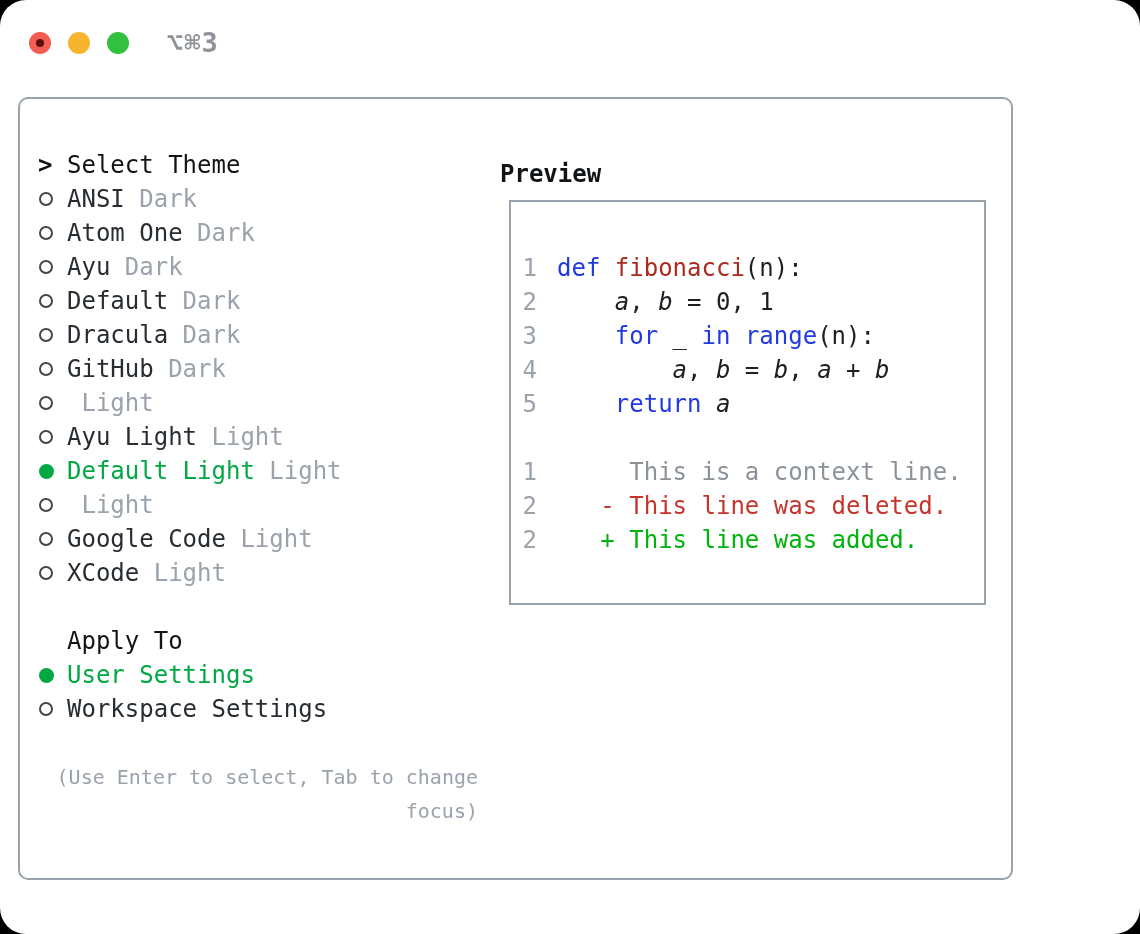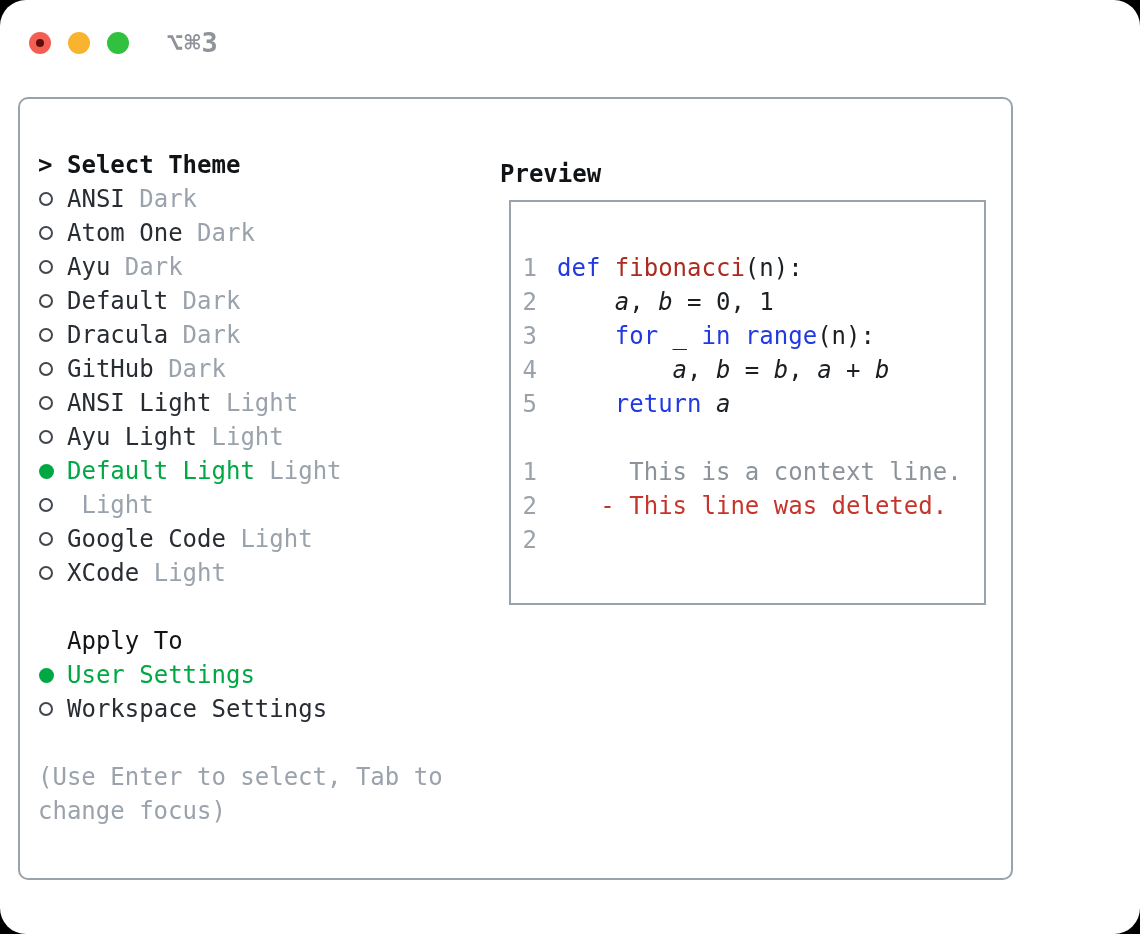--- a/index.html
+++ b/index.html
@@ -32,28 +32,28 @@
   .win-title{margin-left:21px;color:#8e9399;font-size:27px;font-weight:bold;letter-spacing:1px;}
   
   .panel{
     position:absolute;left:18px;top:97px;width:995px;height:783px;box-sizing:border-box;
     border:2px solid var(--border-gray);border-radius:10px;background:#fff;
   }
   .left-col{position:absolute;left:18px;top:49px;font-size:24px;line-height:34px;color:var(--text-dark);}
   .row{display:flex;align-items:center;height:34px;white-space:pre;}
   .marker-col{width:29px;flex:none;display:flex;align-items:center;}
   .hdr-prefix{font-weight:bold;color:#111417;}
-  .hdr-label{font-weight:bold;color:#111417;}
+  .hdr-label{font-weight:normal;color:#111417;}
   .radio{width:14px;height:14px;box-sizing:border-box;border:2px solid #41474d;border-radius:50%;margin-left:1px;}
   .radio.filled{width:15px;height:15px;border:none;background:var(--accent-green);}
   .item-label{color:var(--text-dark);}
   .row.selected .item-label{color:var(--accent-green);}
   .item-tag{color:var(--muted-gray);}
   .spacer34{height:34px;}
-  .hint{width:440px;color:var(--muted-gray);font-size:24px;line-height:34px;}
+  .hint{width:440px;color:var(--muted-gray);font-size:20px;line-height:34px;text-align:right;}
   
   .preview-title{position:absolute;left:480px;top:58px;height:34px;line-height:34px;font-size:24px;font-weight:bold;color:#111417;}
   .preview-box{
     position:absolute;left:489px;top:101px;width:477px;height:405px;box-sizing:border-box;
     border:2px solid var(--border-gray);padding:49px 0 0 8px;background:#fff;overflow:hidden;
   }
   .pline{display:flex;height:34px;line-height:34px;font-size:24px;white-space:pre;}
   .ln{width:18px;flex:none;text-align:right;color:var(--muted-gray);margin-right:20px;}
   .tok-plain{color:#1b1f23;}
   .tok-keyword{color:var(--keyword-blue);}
@@ -85,21 +85,21 @@
         <span class="hdr-label">Select Theme</span>
       </div>
 
       <div id="theme-list">
           <div class="row item"><span class="marker-col"><span class="radio"></span></span><span class="item-label">ANSI</span><span class="item-tag"> Dark</span></div>
           <div class="row item"><span class="marker-col"><span class="radio"></span></span><span class="item-label">Atom One</span><span class="item-tag"> Dark</span></div>
           <div class="row item"><span class="marker-col"><span class="radio"></span></span><span class="item-label">Ayu</span><span class="item-tag"> Dark</span></div>
           <div class="row item"><span class="marker-col"><span class="radio"></span></span><span class="item-label">Default</span><span class="item-tag"> Dark</span></div>
           <div class="row item"><span class="marker-col"><span class="radio"></span></span><span class="item-label">Dracula</span><span class="item-tag"> Dark</span></div>
           <div class="row item"><span class="marker-col"><span class="radio"></span></span><span class="item-label">GitHub</span><span class="item-tag"> Dark</span></div>
-          <div class="row item"><span class="marker-col"><span class="radio"></span></span><span class="item-label">ANSI Light</span><span class="item-tag"> Light</span></div>
+          <div class="row item"><span class="marker-col"><span class="radio"></span></span><span class="item-tag"> Light</span></div>
           <div class="row item"><span class="marker-col"><span class="radio"></span></span><span class="item-label">Ayu Light</span><span class="item-tag"> Light</span></div>
           <div class="row item selected"><span class="marker-col"><span class="radio filled"></span></span><span class="item-label">Default Light</span><span class="item-tag"> Light</span></div>
           <div class="row item"><span class="marker-col"><span class="radio"></span></span><span class="item-tag"> Light</span></div>
           <div class="row item"><span class="marker-col"><span class="radio"></span></span><span class="item-label">Google Code</span><span class="item-tag"> Light</span></div>
           <div class="row item"><span class="marker-col"><span class="radio"></span></span><span class="item-label">XCode</span><span class="item-tag"> Light</span></div>
         </div>
 
       <div class="spacer34"></div>
 
       <div class="row">
@@ -124,18 +124,18 @@
           <div class="pline"><span class="ln">1</span><span class="code"><span class="tok-keyword">def</span><span class="tok-plain"> </span><span class="tok-function">fibonacci</span><span class="tok-plain">(n):</span></span></div>
           <div class="pline"><span class="ln">2</span><span class="code"><span class="tok-plain">    </span><span class="tok-var">a</span><span class="tok-plain">, </span><span class="tok-var">b</span><span class="tok-plain"> = 0, 1</span></span></div>
           <div class="pline"><span class="ln">3</span><span class="code"><span class="tok-plain">    </span><span class="tok-keyword">for</span><span class="tok-plain"> _ </span><span class="tok-keyword">in</span><span class="tok-plain"> </span><span class="tok-keyword">range</span><span class="tok-plain">(n):</span></span></div>
           <div class="pline"><span class="ln">4</span><span class="code"><span class="tok-plain">        </span><span class="tok-var">a</span><span class="tok-plain">, </span><span class="tok-var">b</span><span class="tok-plain"> = </span><span class="tok-var">b</span><span class="tok-plain">, </span><span class="tok-var">a</span><span class="tok-plain"> + </span><span class="tok-var">b</span></span></div>
           <div class="pline"><span class="ln">5</span><span class="code"><span class="tok-plain">    </span><span class="tok-keyword">return</span><span class="tok-plain"> </span><span class="tok-var">a</span></span></div>
         </div>
       <div class="pline"></div>
       <div id="diff-lines">
           <div class="pline"><span class="ln">1</span><span class="diff-context">     This is a context line.</span></div>
           <div class="pline"><span class="ln">2</span><span class="diff-deleted">   - This line was deleted.</span></div>
-          <div class="pline"><span class="ln">2</span></div>
+          <div class="pline"><span class="ln">2</span><span class="diff-added">   + This line was added.</span></div>
         </div>
     </div>
 
   </div>
 </div>
 
 </body></html>

